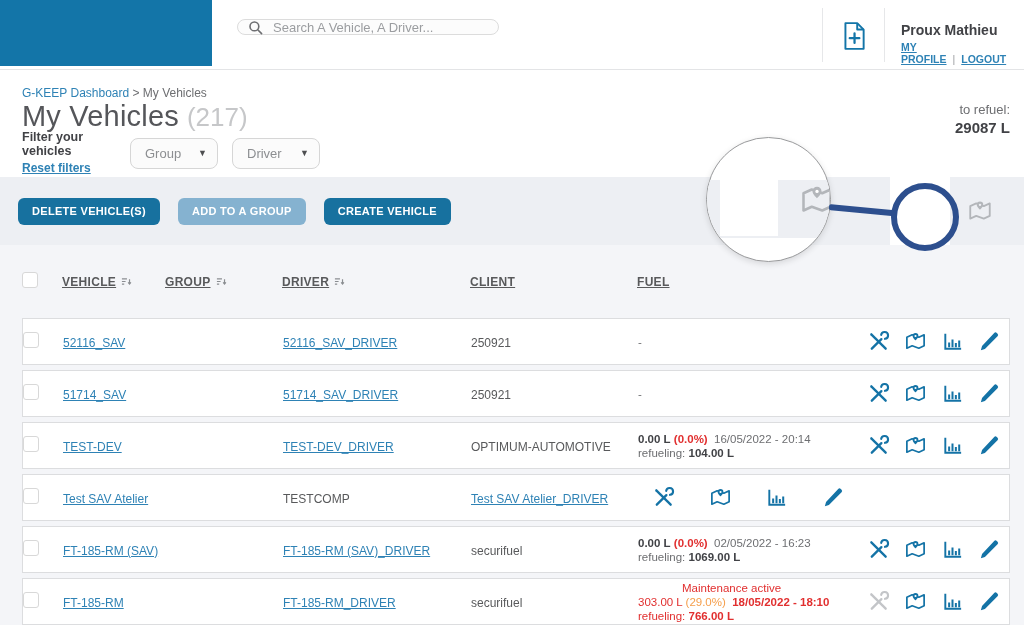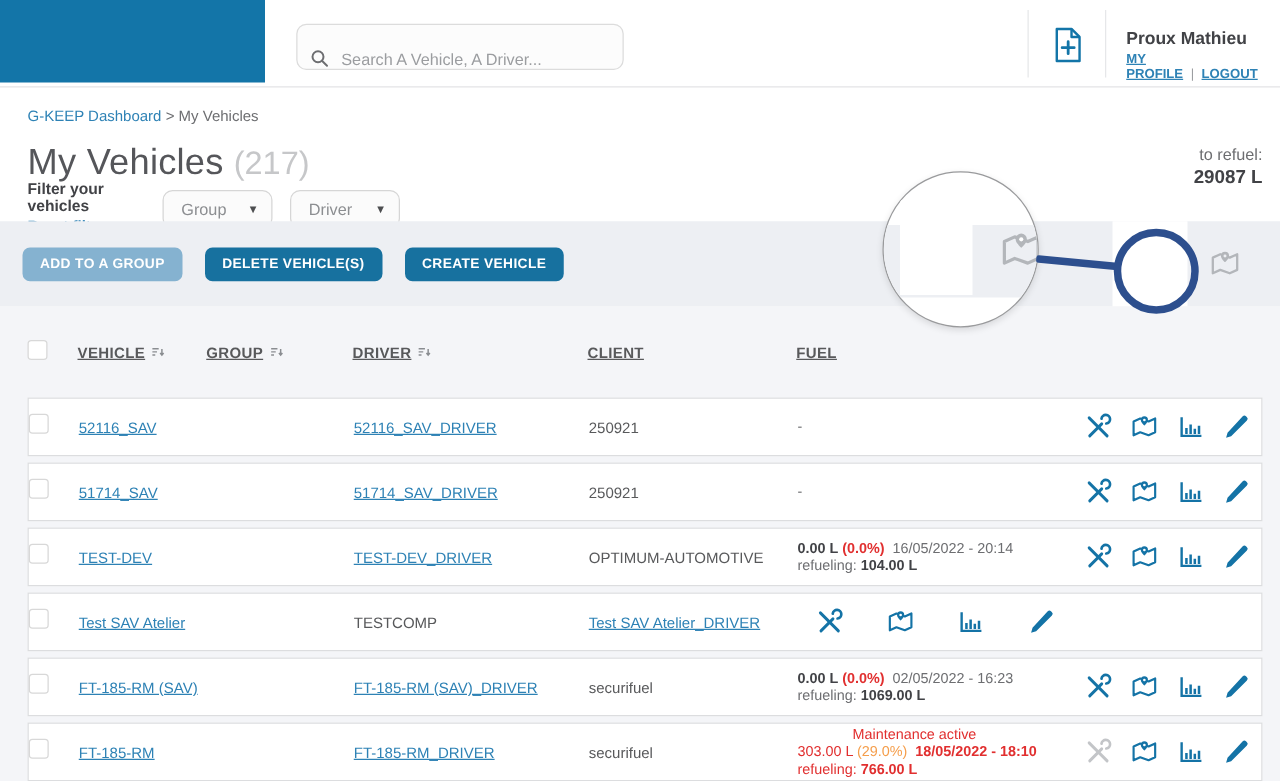--- a/index.html
+++ b/index.html
@@ -2,40 +2,40 @@
 <html><head>
 <meta charset="utf-8">
 <style>
   * { margin:0; padding:0; box-sizing:border-box; }
   html,body { width:1024px; height:625px; overflow:hidden; }
   body { font-family:"Liberation Sans", sans-serif; background:#fff; position:relative; color:#4d4e50; }
 
   
   .topbar { height:70px; background:#fff; border-bottom:1px solid #e3e4e6; position:relative; }
   .logo-block { position:absolute; left:0; top:0; width:212px; height:66px; background:#1375a8; }
-  .search-wrap { position:absolute; left:237px; top:19px; width:262px; height:37px; border:1px solid #dcdcdc;
-                 border-radius:8px; background:#fcfcfc; display:flex; align-items:flex-end; padding:0 10px; }
+  .search-wrap { position:absolute; left:237px; top:19px; width:262px; height:16px; border:1px solid #dcdcdc;
+                 border-radius:8px; background:#fcfcfc; display:flex; align-items:flex-start; padding:0 10px; }
   .search-wrap .mag { width:16px; height:16px; margin-right:9px; flex:0 0 auto; }
   .search-input { border:none; outline:none; background:transparent; font-size:13px; color:#58595b; width:100%;
                   font-family:"Liberation Sans", sans-serif; }
   .search-input::placeholder { color:#9b9da0; }
   .top-divider { position:absolute; top:8px; width:1px; height:54px; background:#e6e7e9; }
   .file-plus { position:absolute; left:841px; top:21px; width:26px; height:30px; color:#1375a8; cursor:pointer; }
   .user-block { position:absolute; left:901px; top:22px; }
   .user-name { font-size:14px; font-weight:bold; color:#414246; }
   .user-links { margin-top:3px; font-size:10.5px; font-weight:bold; }
   .user-links a { color:#2e82b5; text-decoration:underline; cursor:pointer; }
   .user-links .sep { color:#9b9da0; margin:0 6px; font-weight:normal; }
 
   
   .page-head { padding:16px 14px 0 22px; height:107px; }
   .breadcrumb { font-size:12px; }
   .breadcrumb .home { color:#2e82b5; cursor:pointer; }
   .breadcrumb .rest { color:#6d6e71; }
-  .title-row { display:flex; justify-content:space-between; align-items:flex-start; margin-top:14px; }
+  .title-row { display:flex; justify-content:space-between; align-items:flex-start; margin-top:0; }
   .page-title { font-size:29px; color:#55565a; letter-spacing:.2px; }
   .page-count { font-size:26px; color:#c6c7c9; margin-left:8px; }
   .refuel-box { text-align:right; margin-top:2px; }
   .refuel-label { font-size:13px; color:#6d6e71; }
   .refuel-value { font-size:15px; font-weight:bold; color:#414246; margin-top:2px; }
   .filter-row { display:flex; align-items:center; margin-top:-6px; }
   .filter-labels { width:108px; }
   .filter-title { font-size:12.5px; font-weight:bold; color:#414246; }
   .reset-link { font-size:12px; font-weight:bold; color:#2e82b5; text-decoration:underline; cursor:pointer; margin-top:2px; display:inline-block; }
   .select-box { width:88px; height:31px; border:1px solid #d6d6d6; border-radius:8px; background:#fbfbfb;
@@ -145,22 +145,22 @@
       <span class="tri">▼</span>
     </div>
     <div class="select-box">
       <span>Driver</span>
       <span class="tri">▼</span>
     </div>
   </div>
 </section>
 
 <div class="toolbar-band">
+  <button class="tb-btn solid">DELETE VEHICLE(S)</button>
   <button class="tb-btn light">ADD TO A GROUP</button>
-  <button class="tb-btn solid">DELETE VEHICLE(S)</button>
   <button class="tb-btn solid">CREATE VEHICLE</button>
 
   <div class="view-toggles">
     <div class="list-tile">
       <div class="hamburger"></div>
     </div>
     <div class="map-toggle">
       <svg width="26" height="26" viewBox="0 0 24 24">
         <path d="M3 7.5 L8.5 5 L15.5 7.5 L21 5 V16.5 L15.5 19 L8.5 16.5 L3 19 Z" fill="none" stroke="currentColor" stroke-width="1.7" stroke-linejoin="round"></path>
         <path d="M12 3.2 a3 3 0 0 1 3 3 c0 2.1 -3 4.6 -3 4.6 s-3 -2.5 -3 -4.6 a3 3 0 0 1 3 -3 z" fill="currentColor"></path>

